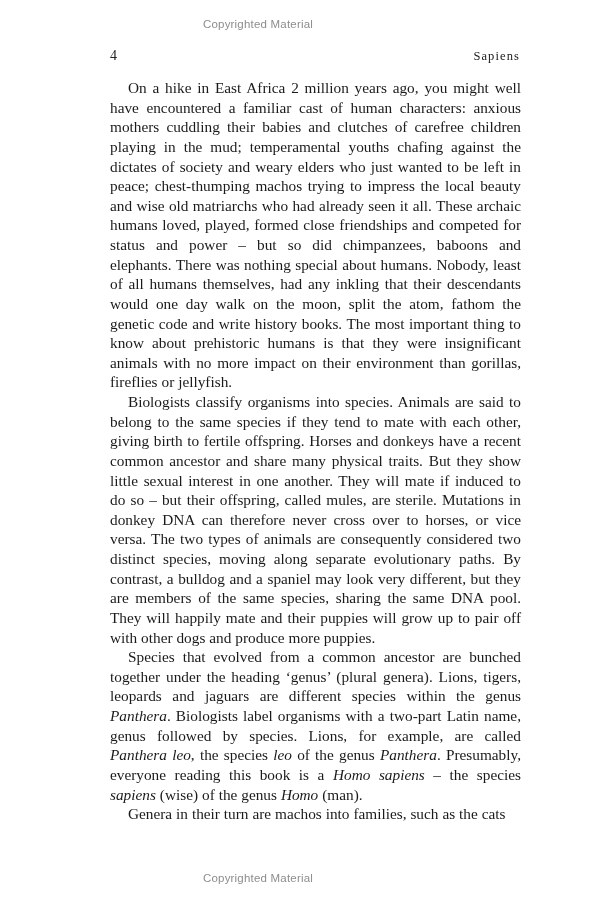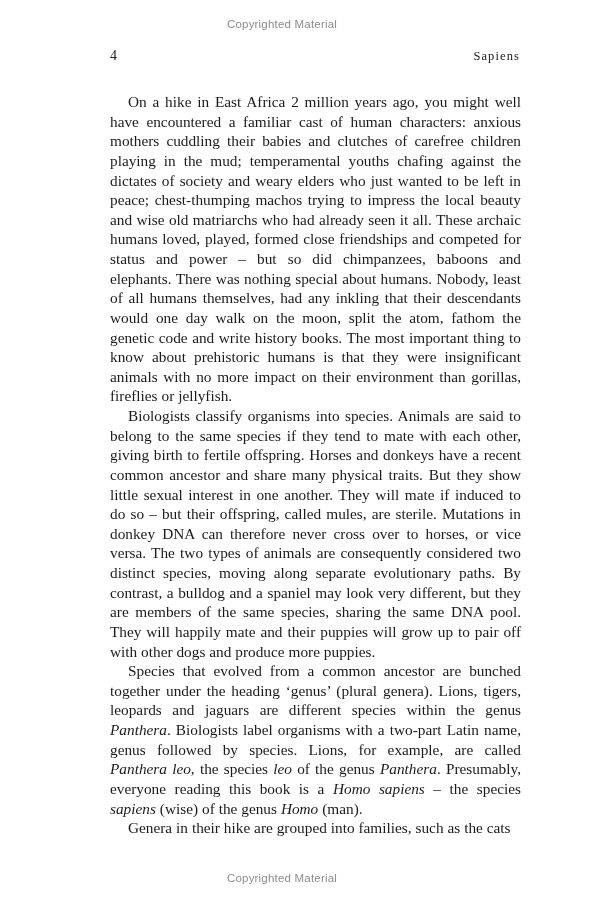--- a/index.html
+++ b/index.html
@@ -26,21 +26,20 @@
   .watermark {
     position: absolute;
     left: 0;
     width: 516px;
     text-align: center;
     font-family: "Liberation Sans", sans-serif;
     font-size: 11.5px;
     letter-spacing: 0.2px;
     color: #8d8d8d;
     user-select: none;
-    margin-left: 24px;
   }
   .watermark-top { top: 18px; }
   .watermark-bottom { top: 872px; }
 
   
   .running-head {
     position: absolute;
     left: 110px;
     top: 48px;
     width: 410px;
@@ -57,21 +56,21 @@
     font-size: 12.5px;
     letter-spacing: 1.1px;
     font-family: "Liberation Serif", serif;
     color: #1a1a1a;
   }
 
   
   .text-column {
     position: absolute;
     left: 110px;
-    top: 92px;
+    top: 78px;
     width: 411px;
   }
   .body-paragraph {
     margin: 0;
     text-align: justify;
     text-justify: inter-word;
     font-size: 15.3px;
     line-height: 19.62px;
     text-indent: 18px;
     hyphens: auto;
@@ -94,18 +93,18 @@
 
   <div class="running-head">
     <span class="folio">4</span>
     <span class="running-title">Sapiens</span>
   </div>
 
   <div class="text-column">
     <p class="body-paragraph">On a hike in East Africa 2 million years ago, you might well have encountered a familiar cast of human characters: anxious mothers cuddling their babies and clutches of carefree children playing in the mud; temperamental youths chafing against the dictates of society and weary elders who just wanted to be left in peace; chest-thumping machos trying to impress the local beauty and wise old matriarchs who had already seen it all. These archaic humans loved, played, formed close friendships and competed for status and power – but so did chimpanzees, baboons and elephants. There was nothing special about humans. Nobody, least of all humans themselves, had any inkling that their descendants would one day walk on the moon, split the atom, fathom the genetic code and write history books. The most important thing to know about prehistoric humans is that they were insignificant animals with no more impact on their environment than gorillas, fireflies or jellyfish.</p>
     <p class="body-paragraph">Biologists classify organisms into species. Animals are said to belong to the same species if they tend to mate with each other, giving birth to fertile offspring. Horses and donkeys have a recent common ancestor and share many physical traits. But they show little sexual interest in one another. They will mate if induced to do so – but their offspring, called mules, are sterile. Mutations in donkey DNA can therefore never cross over to horses, or vice versa. The two types of animals are consequently considered two distinct species, moving along separate evolutionary paths. By contrast, a bulldog and a spaniel may look very different, but they are members of the same species, sharing the same DNA pool. They will happily mate and their puppies will grow up to pair off with other dogs and produce more puppies.</p>
     <p class="body-paragraph">Species that evolved from a common ancestor are bunched together under the heading ‘genus’ (plural genera). Lions, tigers, leopards and jaguars are different species within the genus <i>Panthera</i>. Biologists label organisms with a two-part Latin name, genus followed by species. Lions, for example, are called <i>Panthera leo</i>, the species <i>leo</i> of the genus <i>Panthera</i>. Presumably, everyone reading this book is a <i>Homo sapiens</i> – the species <i>sapiens</i> (wise) of the genus <i>Homo</i> (man).</p>
-    <p class="body-paragraph">Genera in their hike are grouped into families, such as the cats</p>
+    <p class="body-paragraph">Genera in their turn are machos into families, such as the cats</p>
   </div>
 
   <div class="watermark watermark-bottom">Copyrighted Material</div>
 
 </div>
 
 </body></html>

